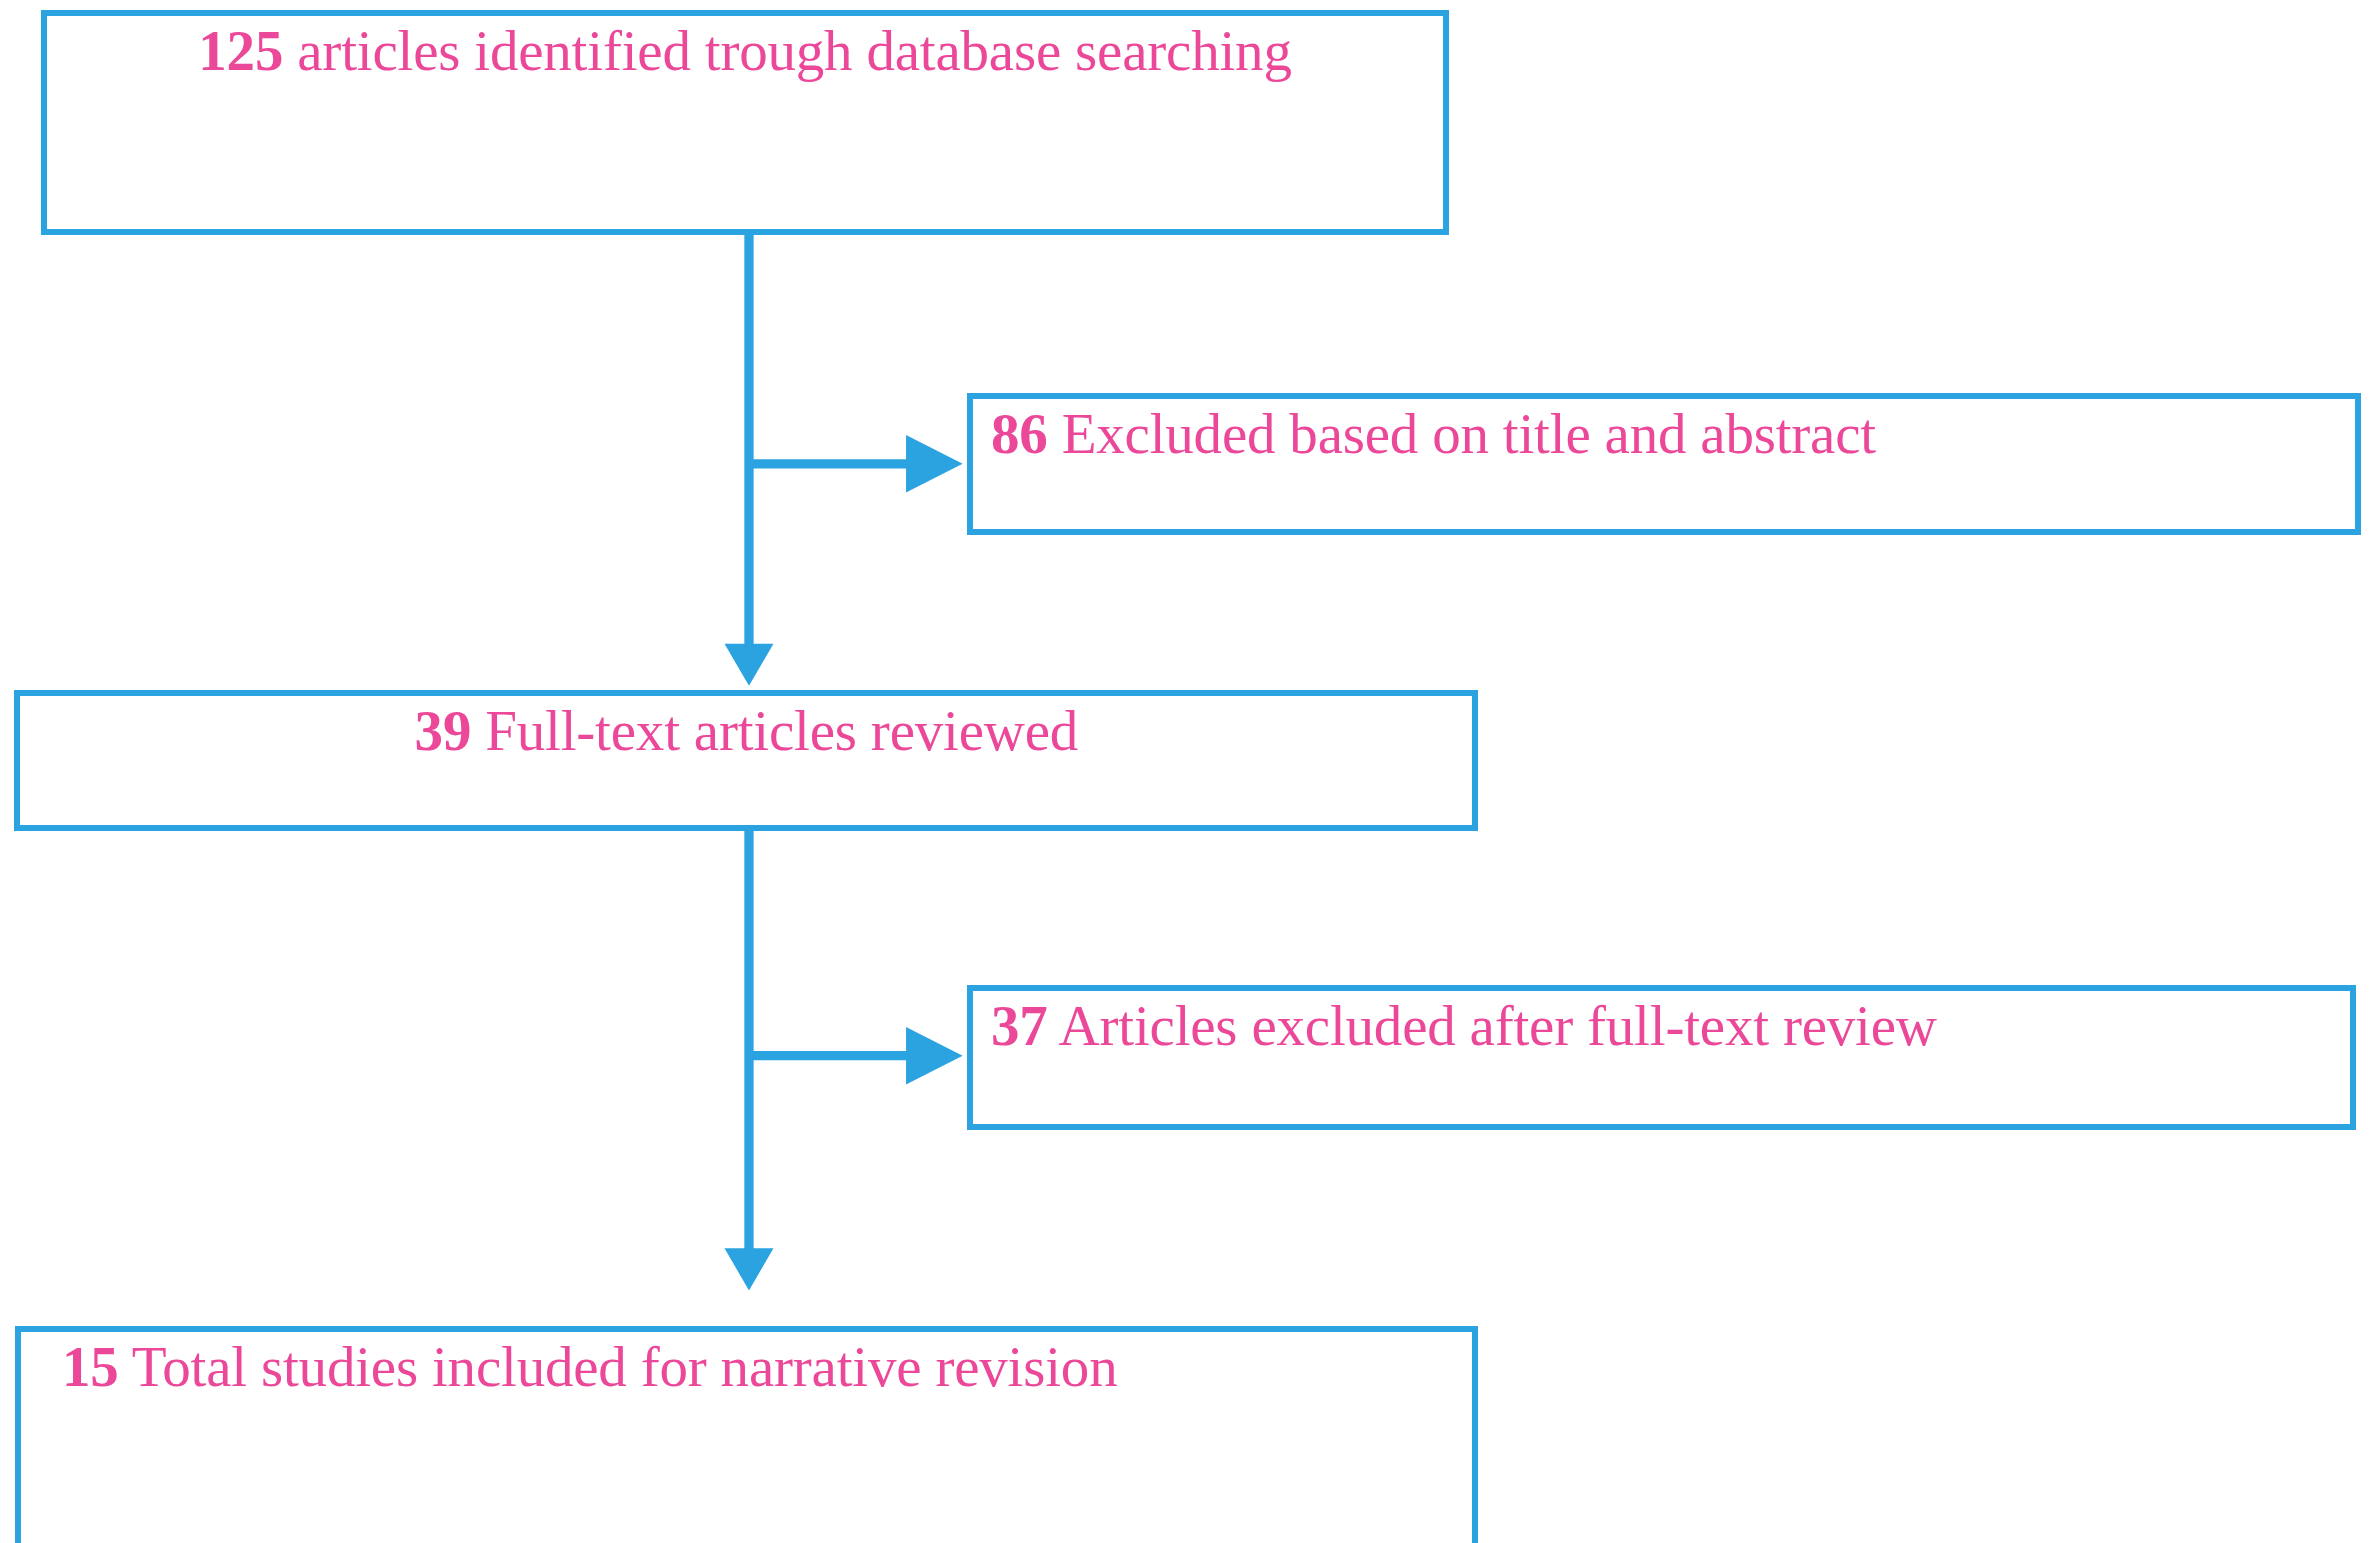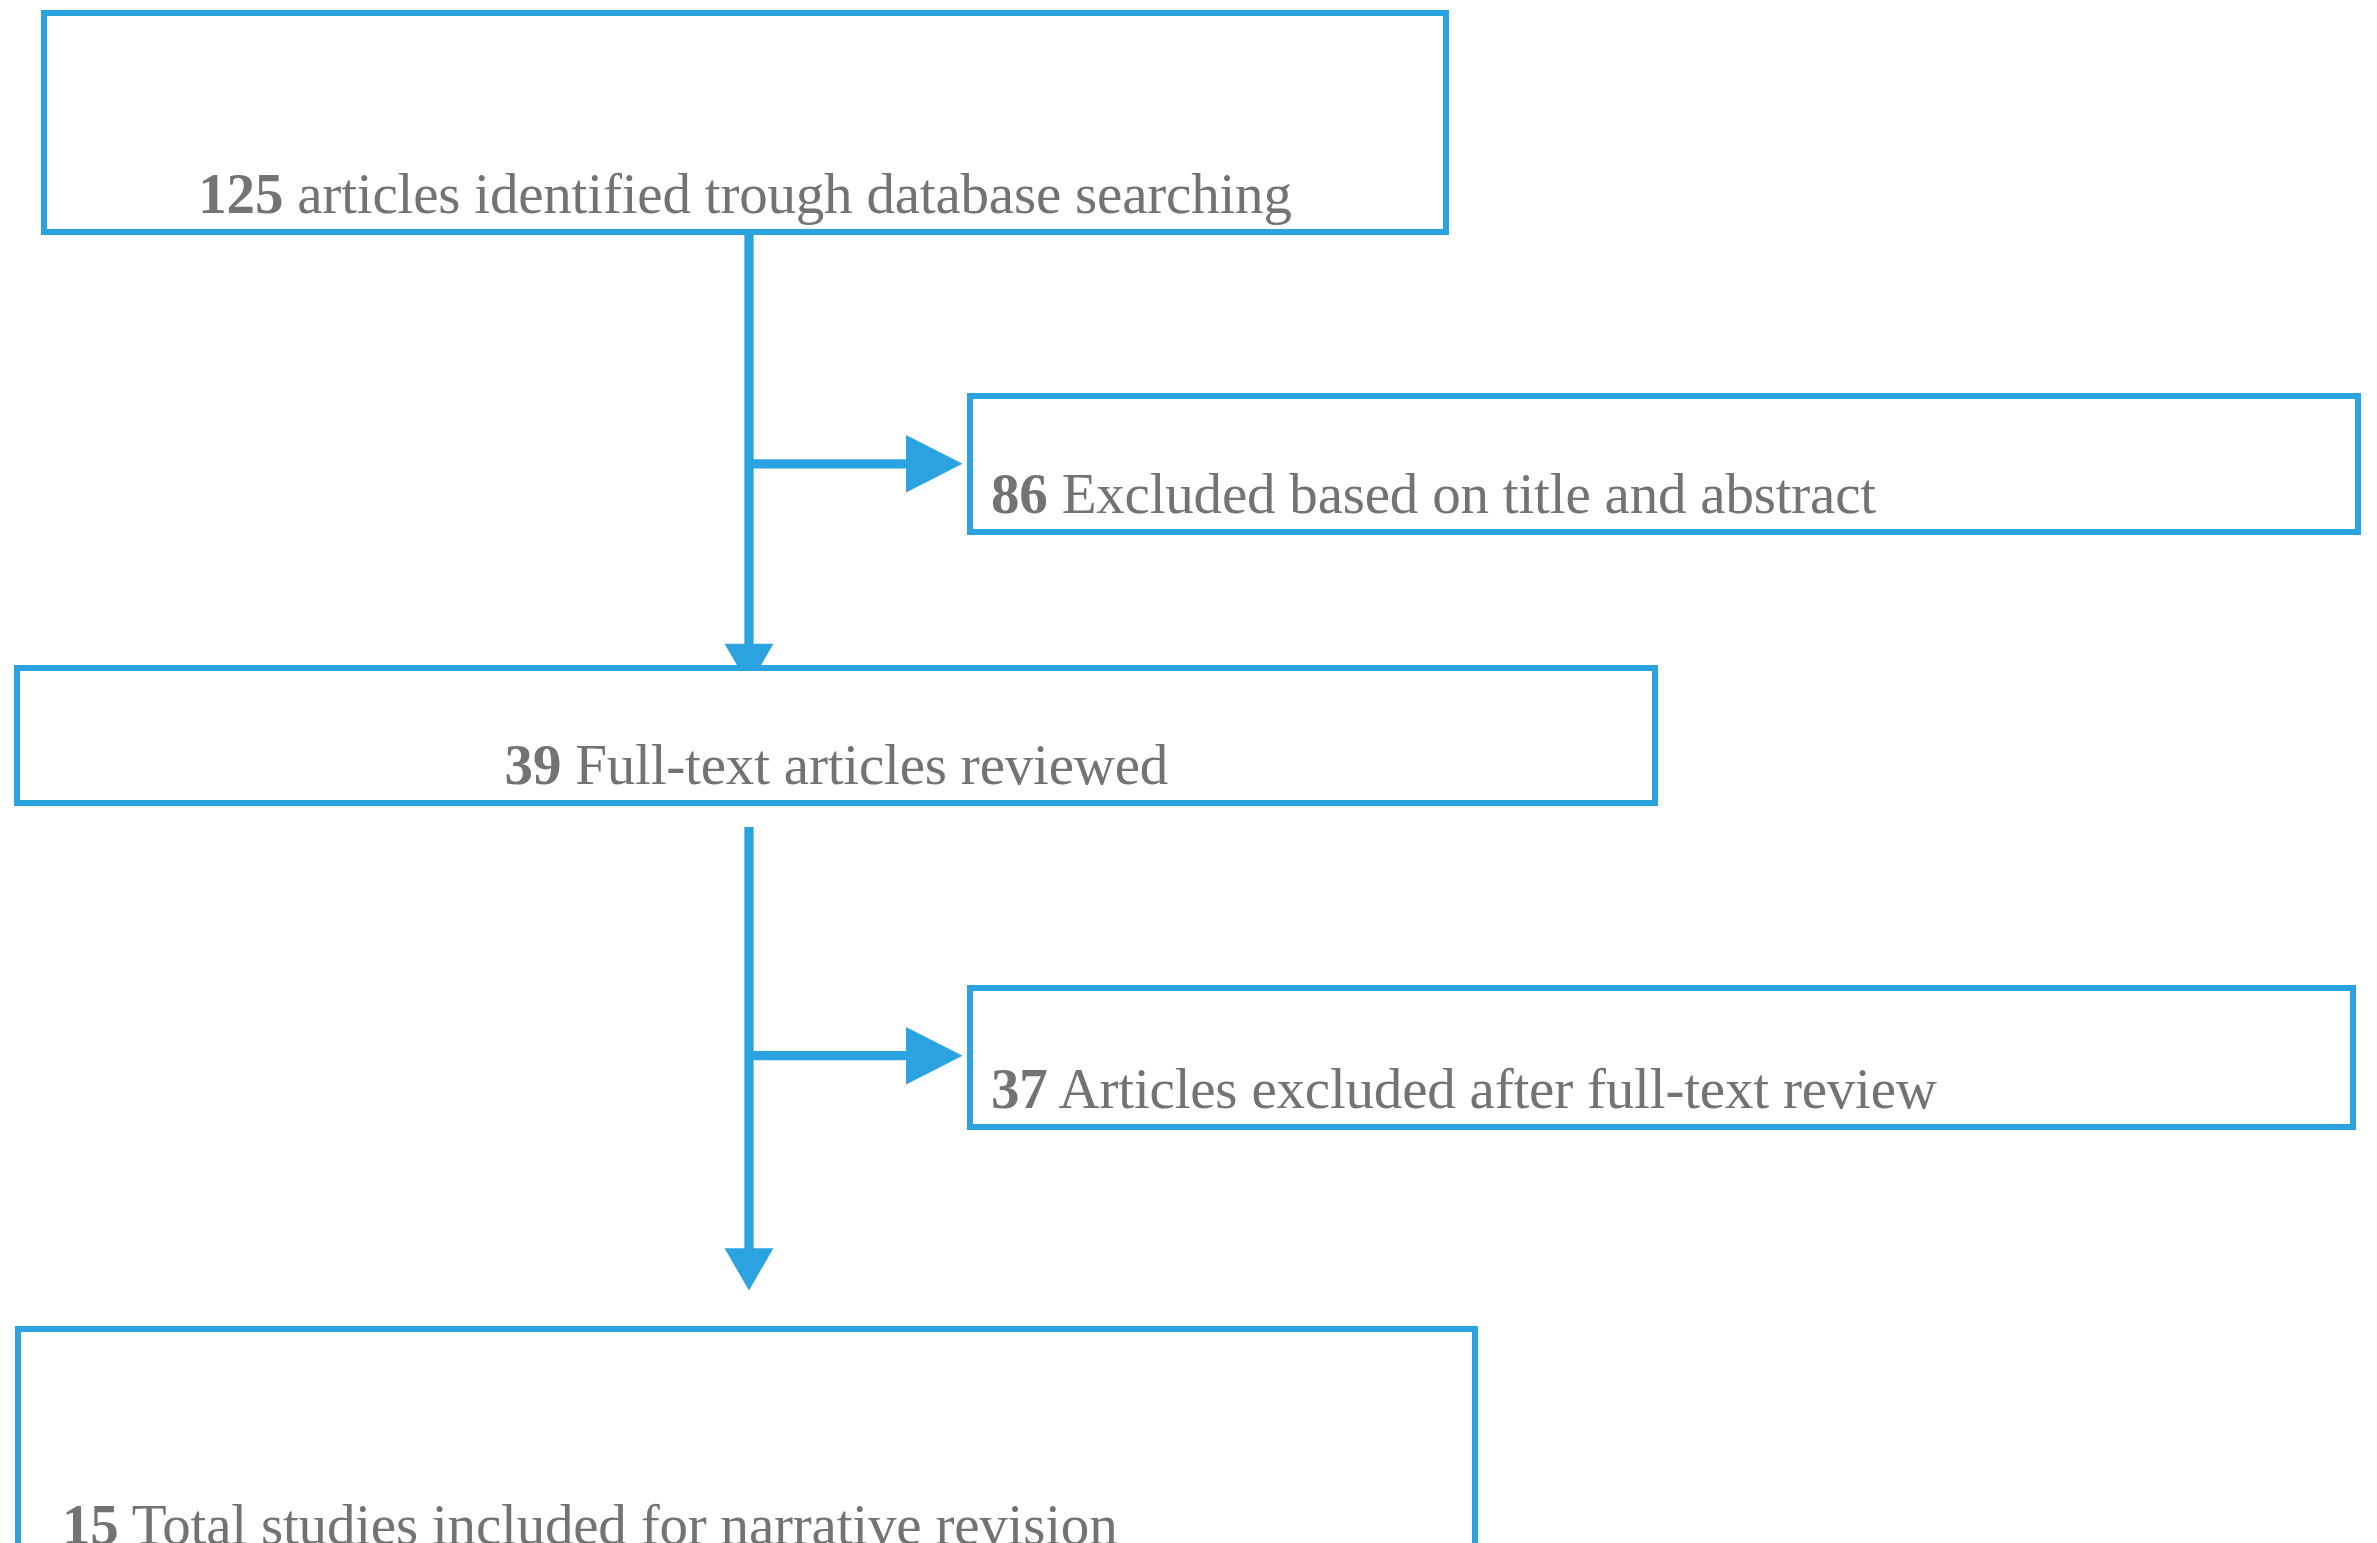--- a/index.html
+++ b/index.html
@@ -16,22 +16,22 @@
     height: 1544px;
     background: #ffffff;
     overflow: hidden;
   }
   .flow-box {
     position: absolute;
     box-sizing: border-box;
     background: #ffffff;
     border: 6px solid #2ba3e0;
     display: flex;
-    align-items: flex-end;
-    color: #737373;
+    align-items: flex-start;
+    color: #ec4899;
     font-size: 57px;
     line-height: 1.22;
   }
   .flow-box.center {
     justify-content: center;
     text-align: center;
   }
   .flow-box.left {
     justify-content: flex-start;
     text-align: left;
@@ -42,21 +42,21 @@
     padding: 0 18px;
     letter-spacing: -0.2px;
   }
   .box-text b, .num {
     font-weight: bold;
   }
 
   
   #box-identified { left: 41px;   top: 10px;   width: 1408px; height: 225px; }
   #box-excluded-title { left: 967px; top: 393px;  width: 1394px; height: 142px; }
-  #box-fulltext   { left: 14.4px;   top: 665px;  width: 1644px; height: 141px; }
+  #box-fulltext   { left: 14.4px;   top: 690px;  width: 1464px; height: 141px; }
   #box-excluded-fulltext { left: 967px; top: 985px; width: 1389px; height: 145px; }
   #box-included   { left: 15px;   top: 1290px; width: 1463px; height: 240px; margin-top: 36px; }
 
   #box-identified .box-text { padding: 0 93px; }
   #box-included .box-text { padding: 0 41px; }
 
   
   #connectors {
     position: absolute;
     left: 0; top: 0;

